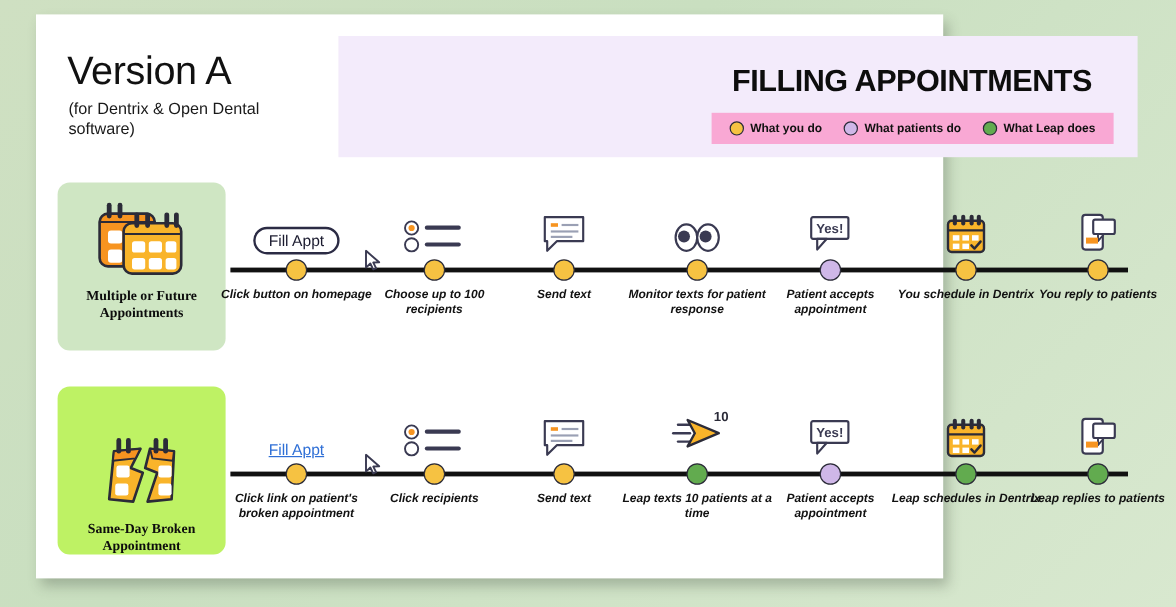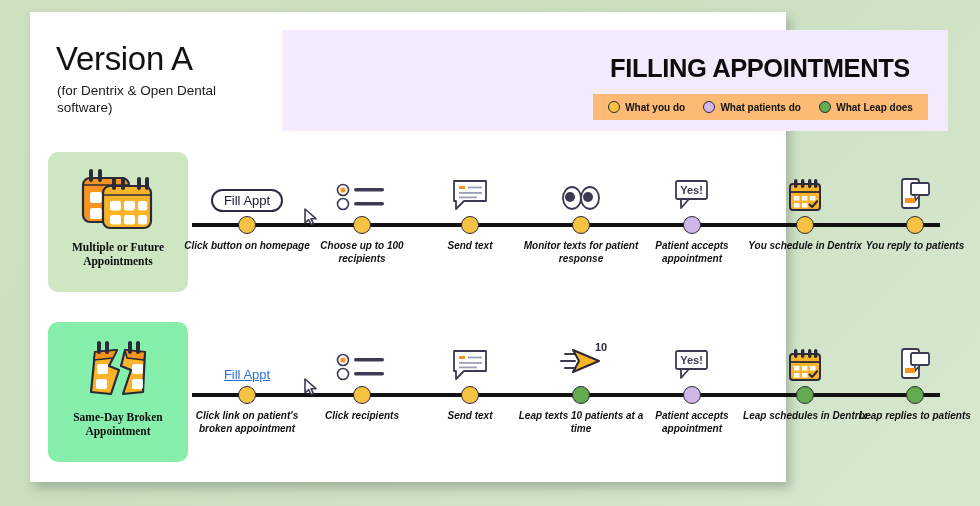--- a/index.html
+++ b/index.html
@@ -50,21 +50,21 @@
     text-align: center;
     font-size: 25.5px;
     font-weight: bold;
     letter-spacing: -0.4px;
     color: #0d0d0d;
   }
   .legend {
     position: absolute;
     left: 563px; top: 82px;
     width: 335px; height: 26px;
-    background: #fdba74;
+    background: #f9a8d4;
     display: flex;
     align-items: center;
     justify-content: space-around;
     padding: 0 6px;
   }
   .legend-item { display: flex; align-items: center; gap: 5px; }
   .legend-dot {
     width: 12px; height: 12px;
     border-radius: 50%;
     border: 1.4px solid #2b2b38;
@@ -88,21 +88,21 @@
     width: 140px; height: 140px;
     border-radius: 10px;
     display: flex;
     flex-direction: column;
     align-items: center;
     justify-content: flex-start;
     padding-top: 14px;
     font-family: Liberation Serif, serif;
   }
   .cat-card.green { background: #cfe6c3; }
-  .cat-card.tan   { background: #86efac; }
+  .cat-card.tan   { background: #bef264; justify-content: flex-end; }
   .cat-label {
     margin-top: 8px;
     text-align: center;
     font-size: 11.5px;
     font-weight: bold;
     line-height: 14px;
     color: #0d0d0d;
     padding: 0 6px;
   }
 

